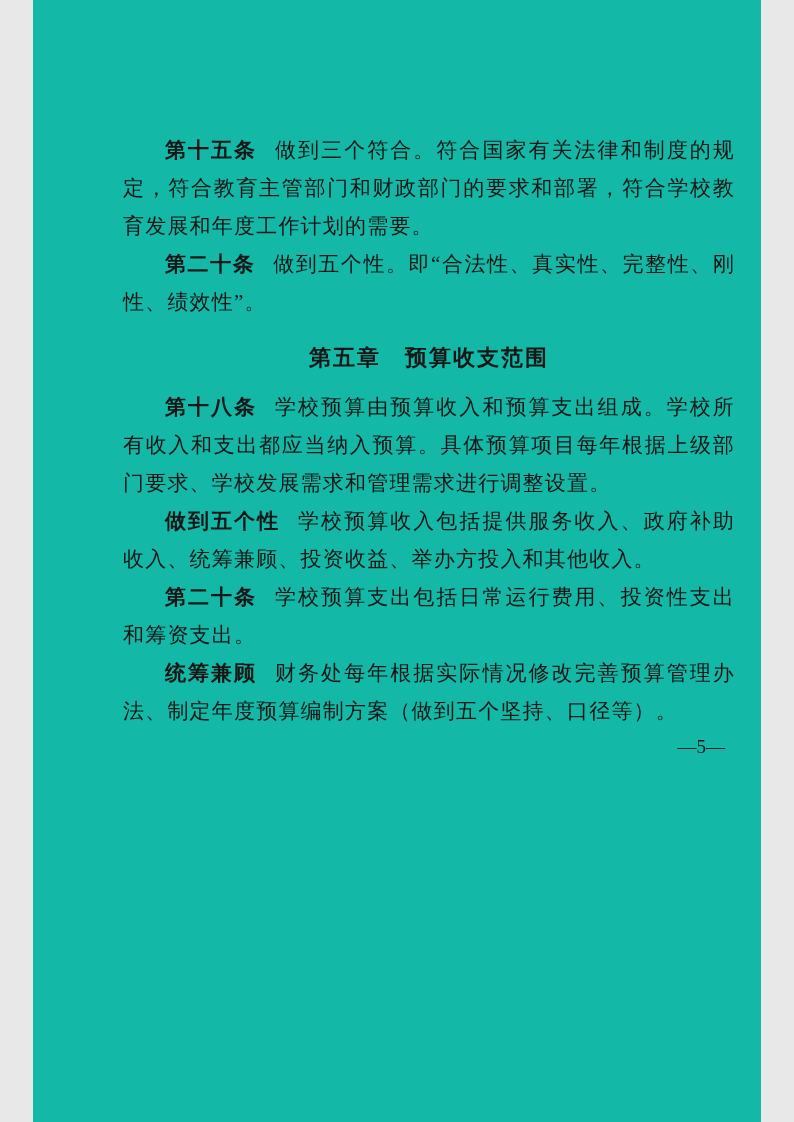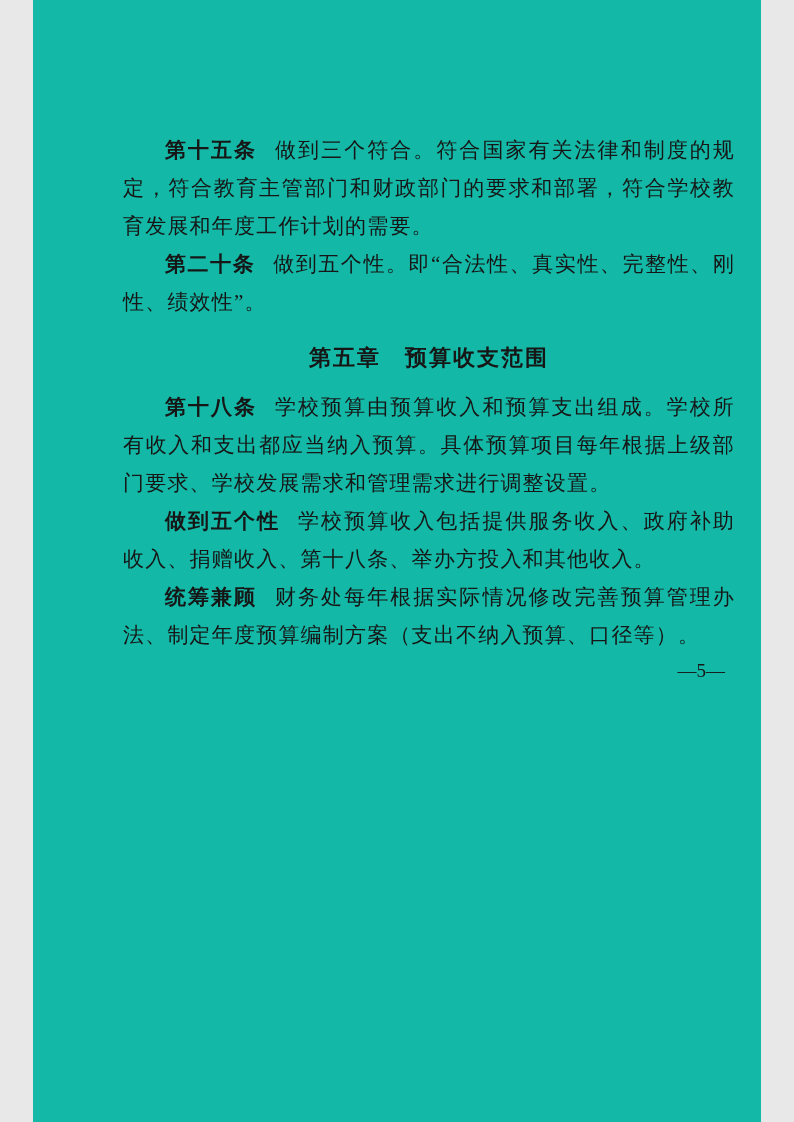--- a/index.html
+++ b/index.html
@@ -63,22 +63,23 @@
 
     <p class="para"><span class="art-label">第十五条</span><span>做到三个符合。符合国家有关法律和制度的规定，符合教育主管部门和财政部门的要求和部署，符合学校教育发展和年度工作计划的需要。</span></p>
 
 
     <p class="para"><span class="art-label">第二十条</span><span>做到五个性。即“合法性、真实性、完整性、刚性、绩效性”。</span></p>
 
     <h2 class="chapter">第五章　预算收支范围</h2>
 
     <p class="para"><span class="art-label">第十八条</span><span>学校预算由预算收入和预算支出组成。学校所有收入和支出都应当纳入预算。具体预算项目每年根据上级部门要求、学校发展需求和管理需求进行调整设置。</span></p>
 
-    <p class="para"><span class="art-label">做到五个性</span><span>学校预算收入包括提供服务收入、政府补助收入、捐赠收入、第十八条、举办方投入和其他收入。</span></p>
+    <p class="para"><span class="art-label">做到五个性</span><span>学校预算收入包括提供服务收入、政府补助收入、统筹兼顾、投资收益、举办方投入和其他收入。</span></p>
+
+    <p class="para"><span class="art-label">第二十条</span><span>学校预算支出包括日常运行费用、投资性支出和筹资支出。</span></p>
 
 
-
-    <p class="para"><span class="art-label">统筹兼顾</span><span>财务处每年根据实际情况修改完善预算管理办法、制定年度预算编制方案（支出不纳入预算、口径等）。</span></p>
+    <p class="para"><span class="art-label">统筹兼顾</span><span>财务处每年根据实际情况修改完善预算管理办法、制定年度预算编制方案（做到五个坚持、口径等）。</span></p>
 
     <div class="page-number">—5—</div>
 
   </div>
 </div>
 
 </body></html>

